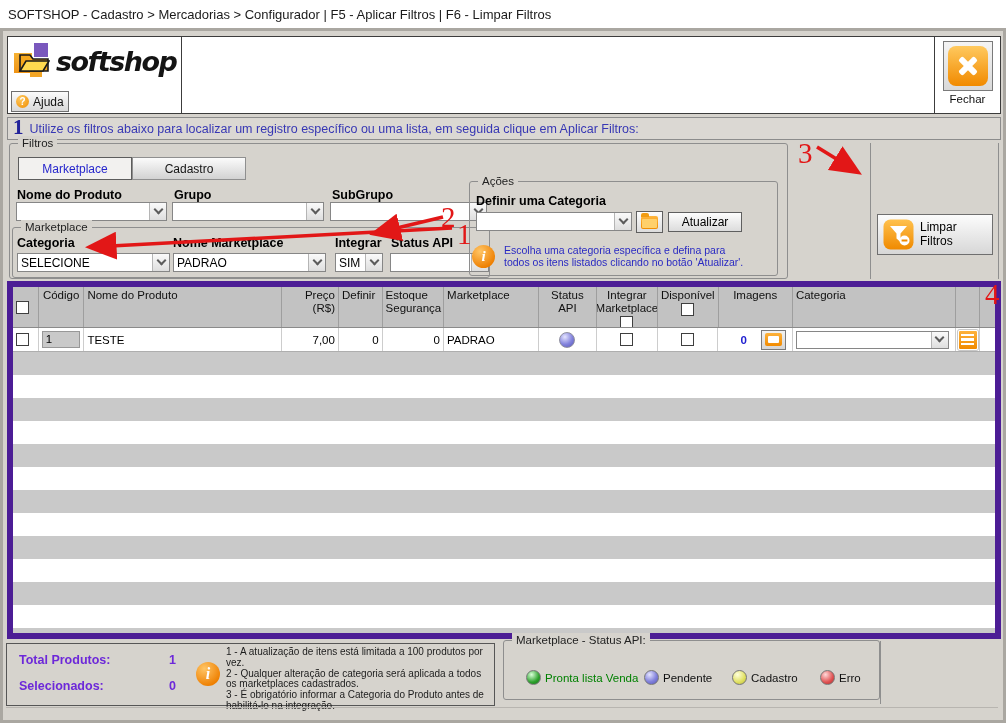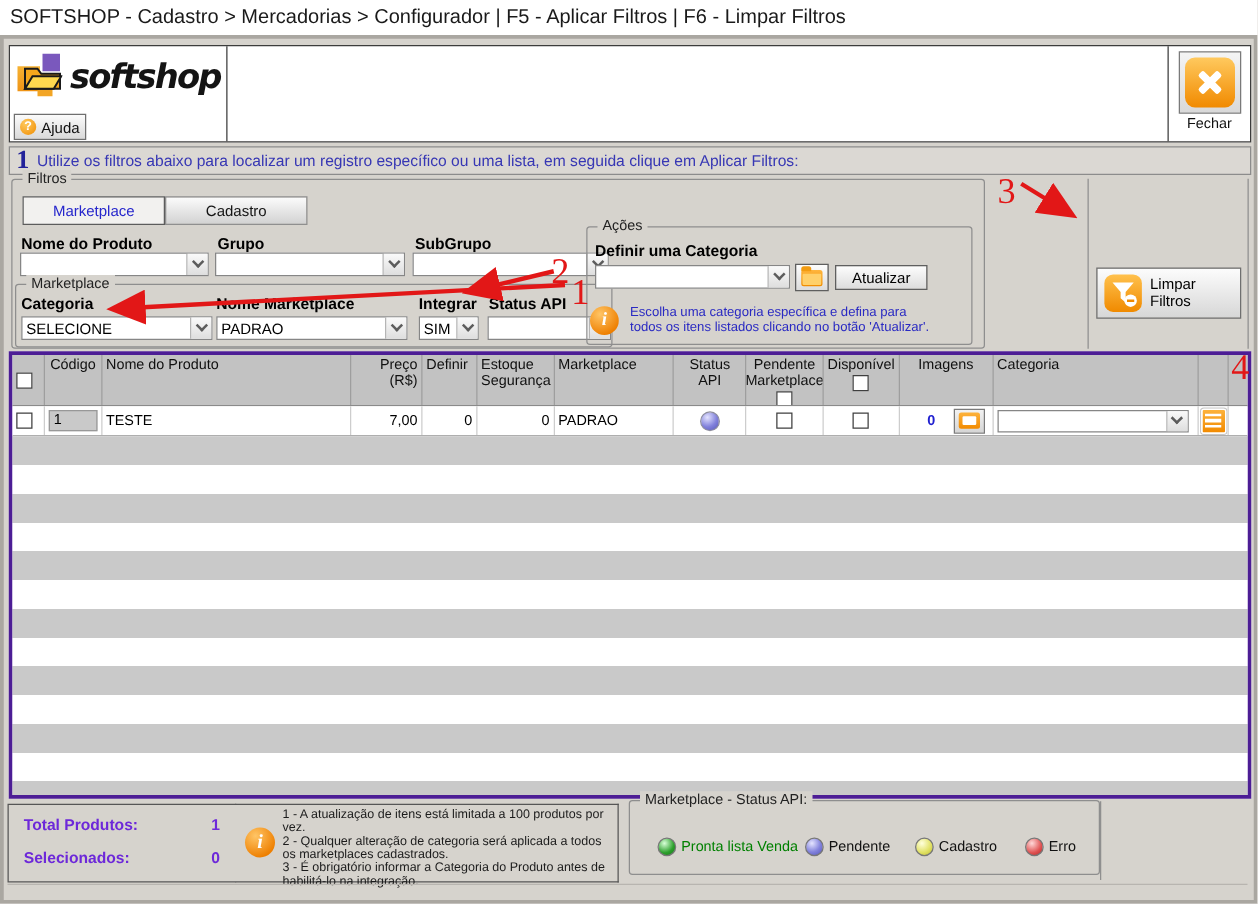--- a/index.html
+++ b/index.html
@@ -2,21 +2,21 @@
 <html><head>
 <meta charset="utf-8">
 <style>
   * { box-sizing: border-box; margin: 0; padding: 0; }
   html,body { width:1006px; height:723px; }
   body { font-family:"Liberation Sans","DejaVu Sans",sans-serif; background:#fff; position:relative; }
   #app { position:absolute; inset:0; width:1006px; height:723px; overflow:hidden; }
 
   
   .titlebar { position:absolute; left:0; top:0; width:1006px; height:28px; background:#fff; display:flex; align-items:center; }
-  .titlebar .t { font-size:16px; color:#1a1a1a; padding-left:8px; }
+  .titlebar .t { font-size:13px; color:#1a1a1a; padding-left:8px; }
 
   
   .window { position:absolute; left:0; top:28px; width:1006px; height:695px; background:#d6d3cd; border:3px solid #aaa7a1; }
 
   
   .header-panel { position:absolute; left:4px; top:5px; width:994px; height:78px; background:#fff; border:1px solid #3c3c3c; }
   .logo-box { position:absolute; left:0; top:0; width:174px; height:76px; border-right:1px solid #3c3c3c; }
   .logo { position:absolute; left:6px; top:6px; display:flex; align-items:center; }
   .logo-mark { position:relative; width:40px; height:36px; }
   .lm-orange { position:absolute; left:0; top:10px; width:18px; height:20px; background:linear-gradient(#f6b233,#ef9416); }
@@ -62,21 +62,21 @@
   .folder-ico::before { content:""; position:absolute; left:0; top:-3px; width:8px; height:4px; background:#f29c12; border-radius:2px 2px 0 0; }
   .folder-ico::after { content:""; position:absolute; left:1px; top:3px; width:15px; height:9px; background:#ffd06a; border-radius:1px; }
   .atualizar-btn { position:absolute; left:198px; top:30px; width:74px; height:20px; }
   .info-ico { border-radius:50%; background:radial-gradient(circle at 35% 28%, #ffc566, #ee7f00 75%); color:#fff; font-family:"Liberation Serif",serif; font-weight:bold; font-style:italic; display:flex; align-items:center; justify-content:center; }
   .acoes-hint { position:absolute; left:34px; top:62px; width:244px; font-size:10.5px; line-height:1.18; color:#2a2ac2; }
   .actions-panel { position:absolute; left:863px; top:2px; width:129px; height:136px; border-left:1px solid #8f8f8f; border-right:1px solid #8f8f8f; }
   .bigbtn { position:absolute; left:6px; width:116px; height:41px; background:linear-gradient(#fcfcfc,#d7d7d7); border:1px solid #6f6f6f; display:flex; align-items:center; gap:6px; padding-left:5px; font-size:12px; color:#000; line-height:1.1; cursor:default; }
   .bigbtn.focused { outline:1px dotted #333; outline-offset:-4px; }
 
   
-  .table-area { position:absolute; left:4px; top:250px; width:994px; height:358px; border:3px solid #4c1d95; background:#fff; }
+  .table-area { position:absolute; left:4px; top:250px; width:994px; height:358px; border:6px solid #4c1d95; background:#fff; }
   .thead { display:flex; height:41px; background:#c2c2c2; border-bottom:1px solid #8a8a8a; }
   .th { font-size:11.5px; color:#101010; padding:2px 3px; border-right:1px solid #9e9e9e; overflow:hidden; line-height:1.15; }
   .trow { display:flex; height:24px; border-bottom:1px solid #aeaeae; background:#fff; }
   .td { font-size:11.5px; color:#000; padding:0 3px; border-right:1px solid #cdcdcd; display:flex; align-items:center; overflow:hidden; }
   .w-sel{width:26px;} .w-cod{width:46px;} .w-nome{width:200px;} .w-preco{width:57px;}
   .w-est{width:44px;} .w-seg{width:62px;} .w-mkt{width:96px;} .w-sta{width:58px;}
   .w-int{width:62px;} .w-dis{width:61px;} .w-img{width:75px;} .w-cat{width:165px;}
   .w-act{width:24px;} .w-fill{width:15px; border-right:none;}
   .cb { width:13px; height:13px; background:#fff; border:1px solid #3f3f3f; flex:none; }
   .th.center { text-align:center; }
@@ -269,21 +269,21 @@
           <span class="cb"></span>
         </div>
         <div class="th w-cod center">Código</div>
         <div class="th w-nome">Nome do Produto</div>
         <div class="th w-preco right">Preço (R$)</div>
         <div class="th w-est">Definir</div>
         <div class="th w-seg">Estoque Segurança</div>
         <div class="th w-mkt">Marketplace</div>
         <div class="th w-sta center">Status API</div>
         <div class="th w-int colcb">
-          <span style="text-align:center;">Pendente Marketplace</span>
+          <span style="text-align:center;">Integrar Marketplace</span>
           <span class="cb"></span>
         </div>
         <div class="th w-dis colcb">
           <span style="text-align:center;">Disponível</span>
           <span class="cb"></span>
         </div>
         <div class="th w-img center">Imagens</div>
         <div class="th w-cat">Categoria</div>
         <div class="th w-act"></div>
         <div class="th w-fill"></div>

